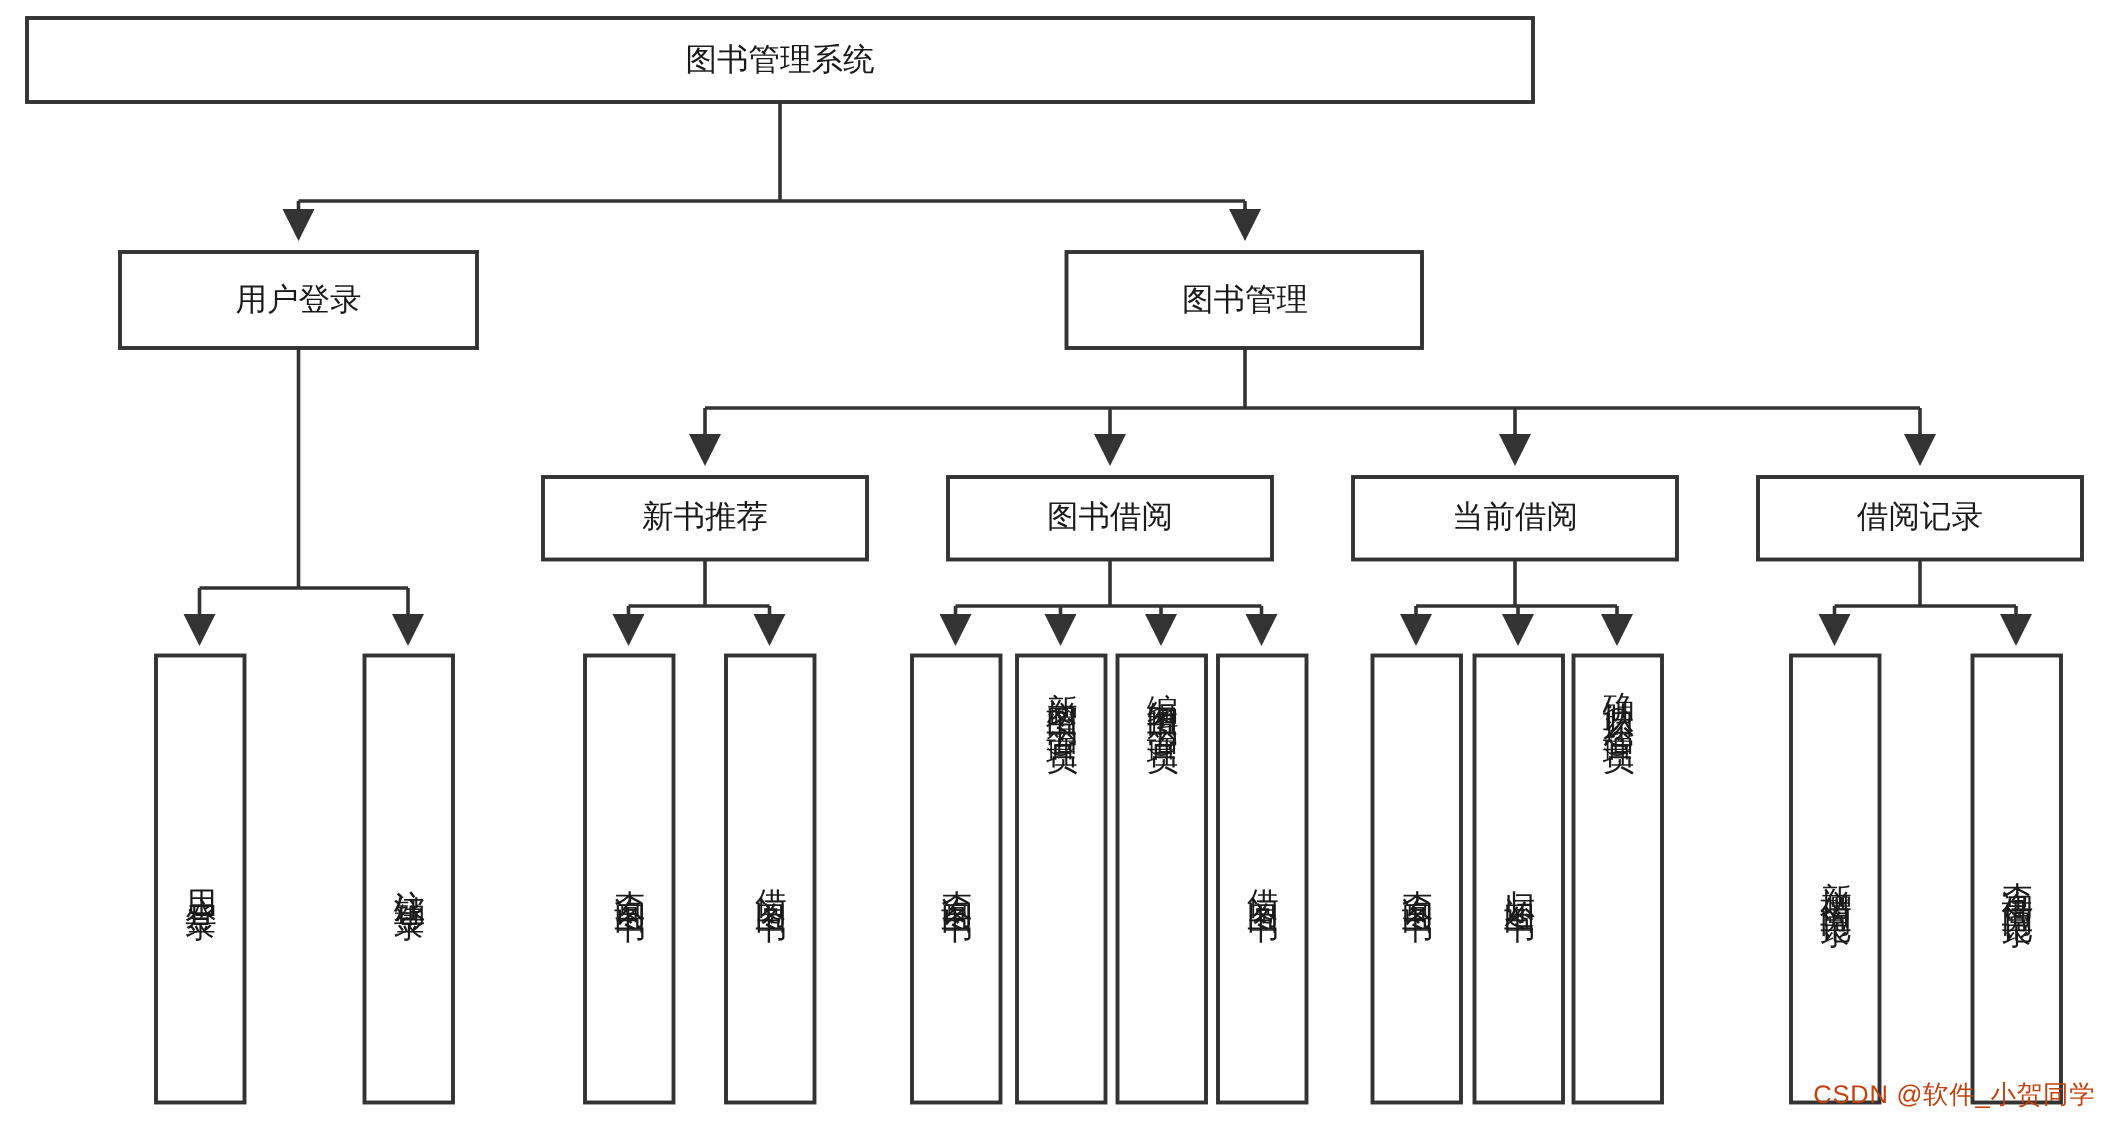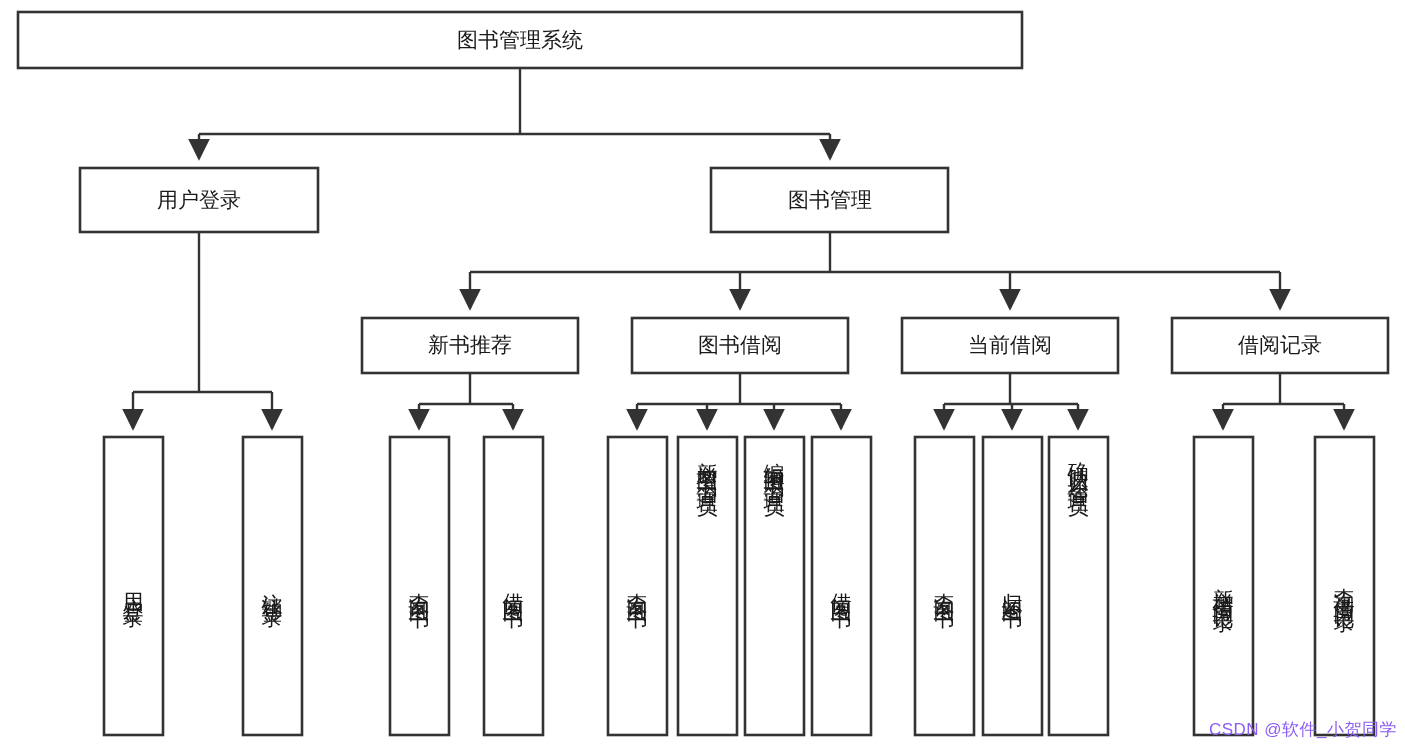--- a/index.html
+++ b/index.html
@@ -50,21 +50,21 @@
   .arrow-head {
     fill: #333333;
     stroke: none;
   }
   .watermark-text {
     position: absolute;
     right: 8px;
     bottom: 6px;
     font-family: "Liberation Sans", "DejaVu Sans", sans-serif;
     font-size: 17px;
-    color: #8b5cf6;
+    color: #c2410c;
     letter-spacing: 0.5px;
     white-space: nowrap;
     pointer-events: none;
     user-select: none;
   }
   
   .leaf-layer {
     position: absolute;
     left: 0;
     top: 0;

